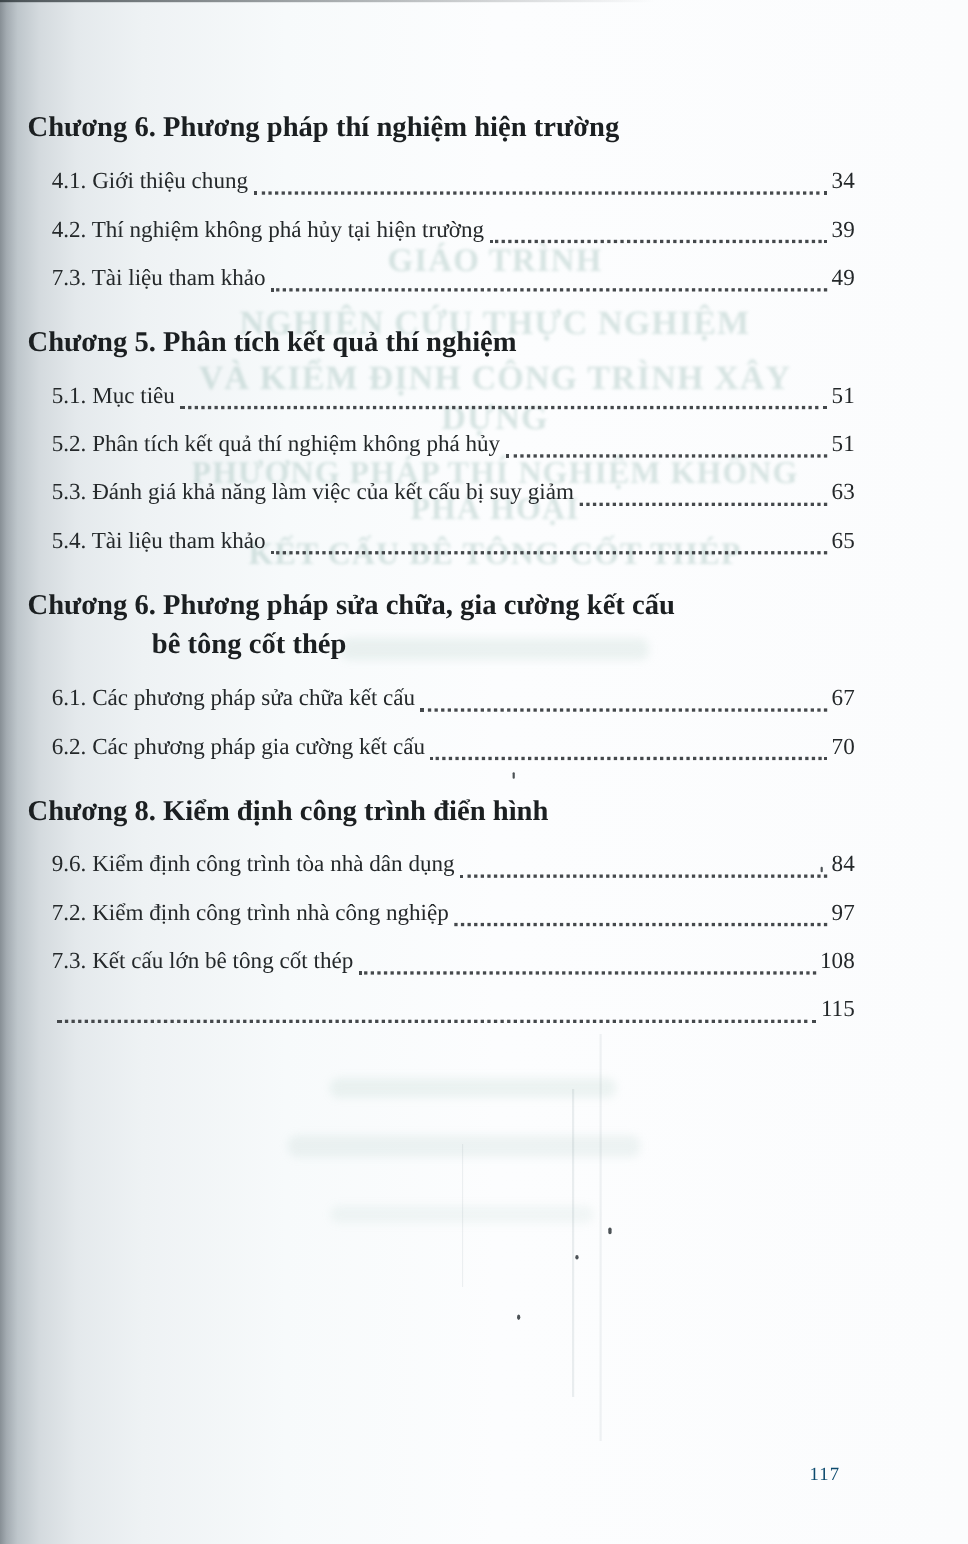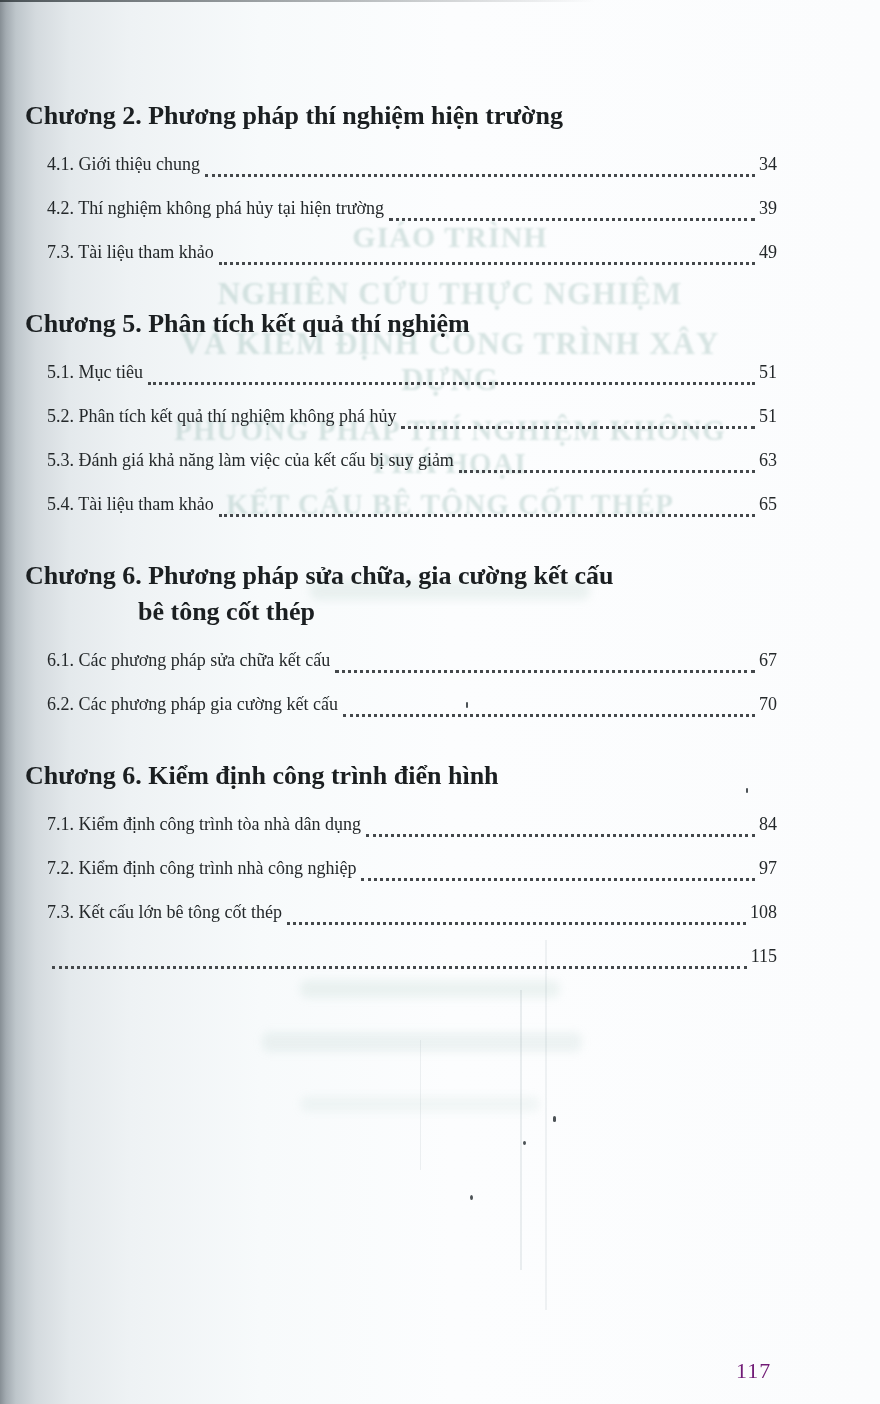--- a/index.html
+++ b/index.html
@@ -36,39 +36,39 @@
   .v3{left:420px;top:1040px;width:1px;height:130px;background:rgba(120,140,150,.12);}
   .speck{position:absolute;background:#4c5256;border-radius:50%;z-index:1;}
   .p1{left:553px;top:1116px;width:3px;height:6px;border-radius:2px;}
   .p2{left:523px;top:1141px;width:3px;height:4px;}
   .p3{left:470px;top:1195px;width:3px;height:5px;}
   .p4{left:466px;top:702px;width:2px;height:6px;border-radius:1px;}
   .p5{left:746px;top:788px;width:2px;height:5px;border-radius:1px;}
   
   .toc{position:absolute;left:25px;top:98px;width:752px;z-index:2;color:#24282a;}
   .chapter{margin:0;}
-  .chapter + .chapter{margin-top:32px;}
+  .chapter + .chapter{margin-top:19px;}
   .chapter-heading{
     margin:0;font-size:26px;font-weight:bold;line-height:36px;color:#1b1f21;
   }
   .heading-line2{padding-left:113px;}
   .entries{margin-top:8px;}
   .entry{
     display:flex;align-items:flex-start;height:44px;line-height:44px;
-    padding-left:22px;font-size:18px;
+    padding-left:22px;font-size:21px;
   }
   .entry .label{white-space:nowrap;}
   .entry .leader{
     flex:1;min-width:16px;align-self:flex-end;
     border-bottom:3px dotted #44484b;margin:0 4px 9px 5px;
   }
   .entry .num{text-align:right;white-space:nowrap;}
   .page-number{
-    position:absolute;left:736px;top:1358px;z-index:2;
-    font-size:22px;color:#701a75;letter-spacing:1px;
+    position:absolute;left:736px;top:1330px;z-index:2;
+    font-size:17px;color:#0c4a6e;letter-spacing:1px;
   }
 </style>
 </head>
 <body>
 
 <div>
 
   <div class="top-edge"></div>
 
   <div class="ghost">
@@ -88,21 +88,21 @@
   <div class="streak v3"></div>
   <div class="speck p1"></div>
   <div class="speck p2"></div>
   <div class="speck p3"></div>
   <div class="speck p4"></div>
   <div class="speck p5"></div>
 
   <div class="toc">
 
     <section class="chapter">
-      <h2 class="chapter-heading">Chương 2. Phương pháp thí nghiệm hiện trường</h2>
+      <h2 class="chapter-heading">Chương 6. Phương pháp thí nghiệm hiện trường</h2>
       <div class="entries">
         <div class="entry">
           <span class="label">4.1. Giới thiệu chung</span>
           <span class="leader"></span>
           <span class="num">34</span>
         </div>
         <div class="entry">
           <span class="label">4.2. Thí nghiệm không phá hủy tại hiện trường</span>
           <span class="leader"></span>
           <span class="num">39</span>
@@ -154,24 +154,24 @@
         </div>
         <div class="entry">
           <span class="label">6.2. Các phương pháp gia cường kết cấu </span>
           <span class="leader"></span>
           <span class="num">70</span>
         </div>
       </div>
     </section>
 
     <section class="chapter">
-      <h2 class="chapter-heading">Chương 6. Kiểm định công trình điển hình</h2>
+      <h2 class="chapter-heading">Chương 8. Kiểm định công trình điển hình</h2>
       <div class="entries">
         <div class="entry">
-          <span class="label">7.1. Kiểm định công trình tòa nhà dân dụng</span>
+          <span class="label">9.6. Kiểm định công trình tòa nhà dân dụng</span>
           <span class="leader"></span>
           <span class="num">84</span>
         </div>
         <div class="entry">
           <span class="label">7.2. Kiểm định công trình nhà công nghiệp</span>
           <span class="leader"></span>
           <span class="num">97</span>
         </div>
         <div class="entry">
           <span class="label">7.3. Kết cấu lớn bê tông cốt thép </span>

